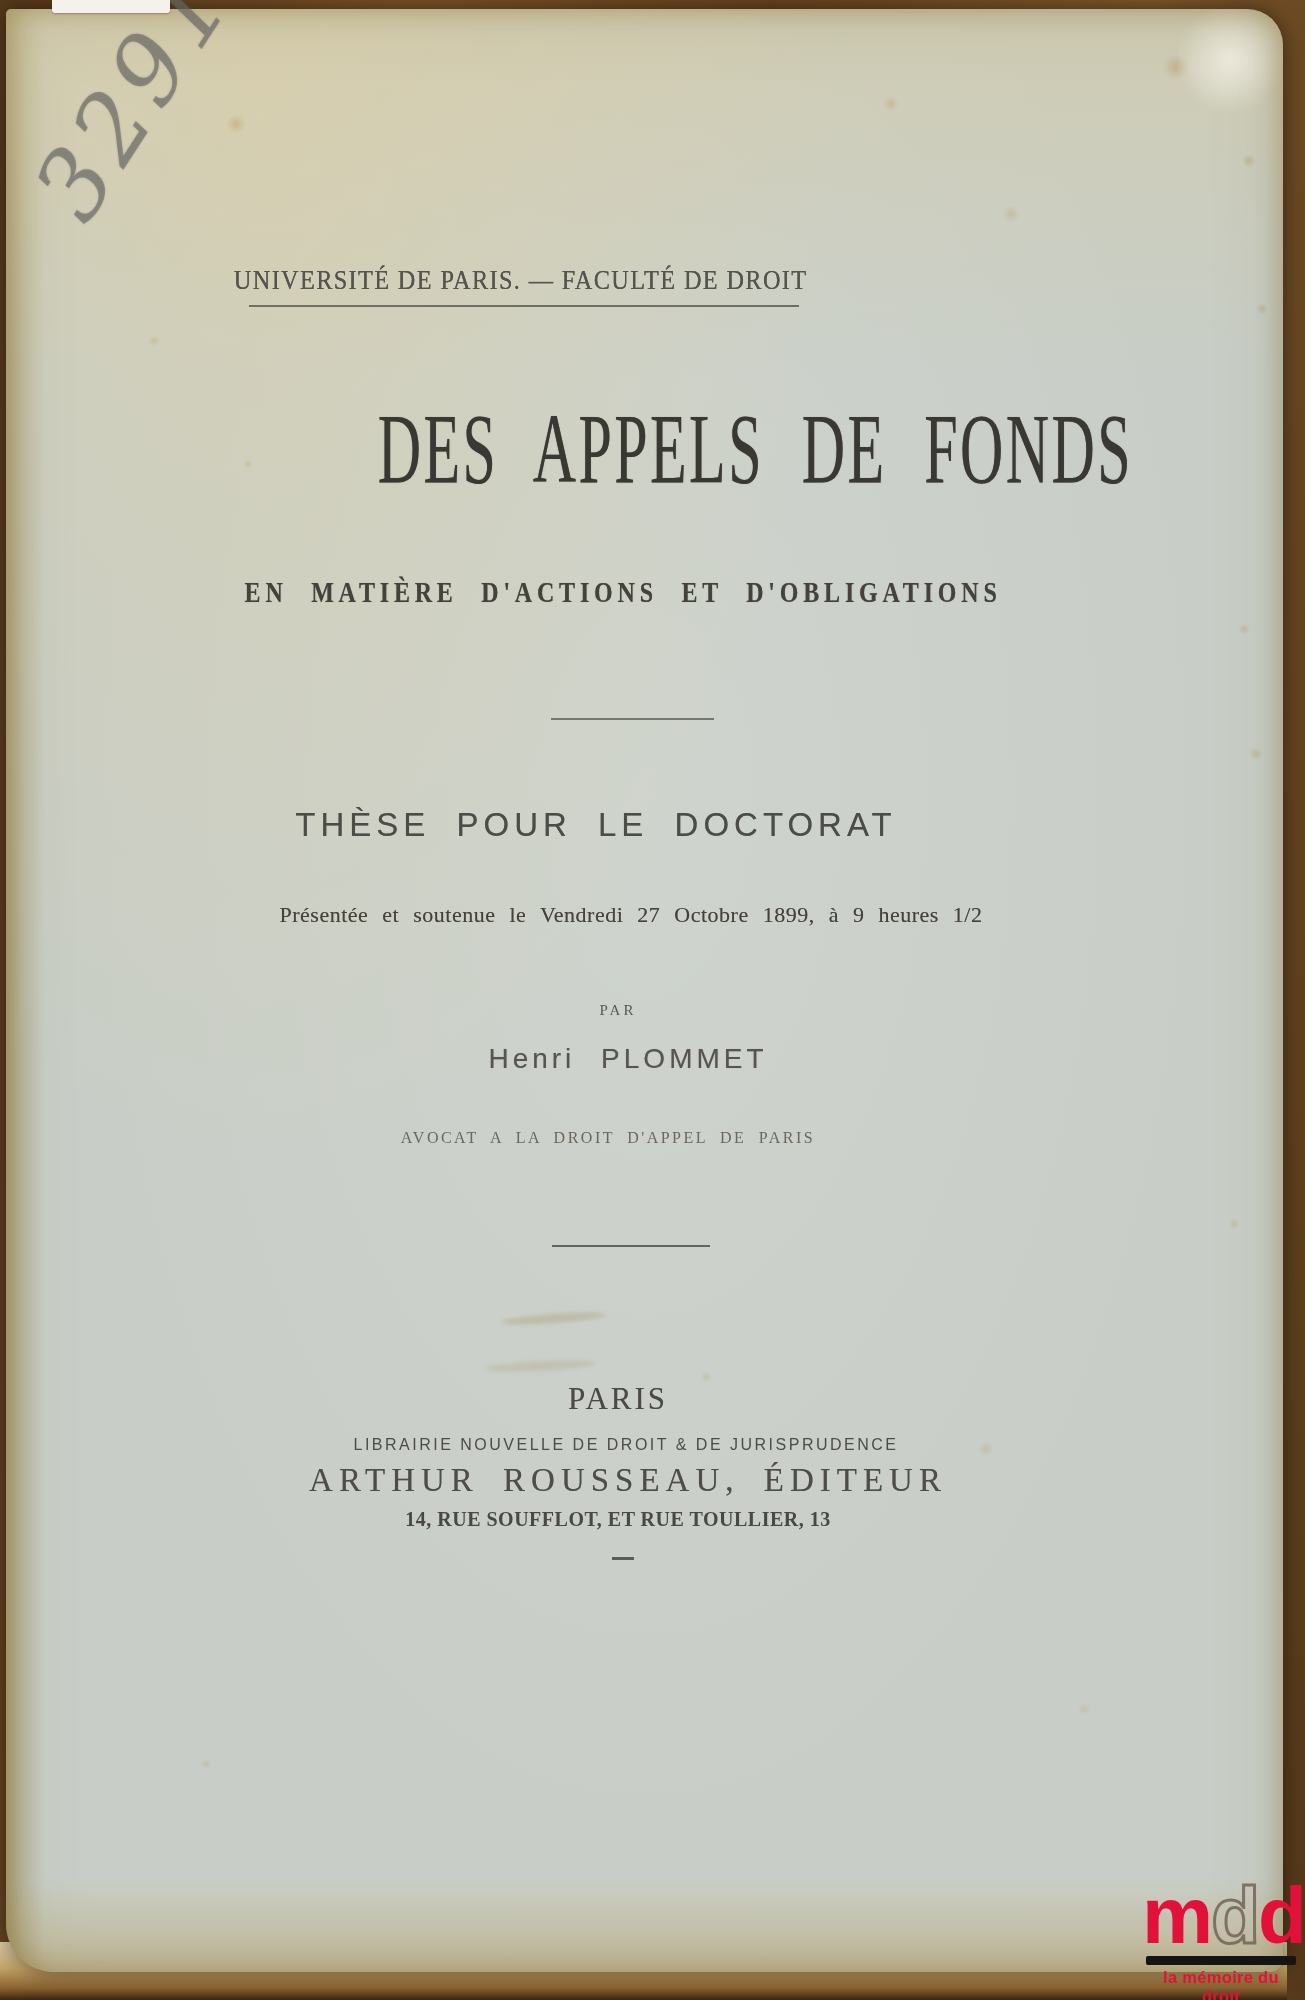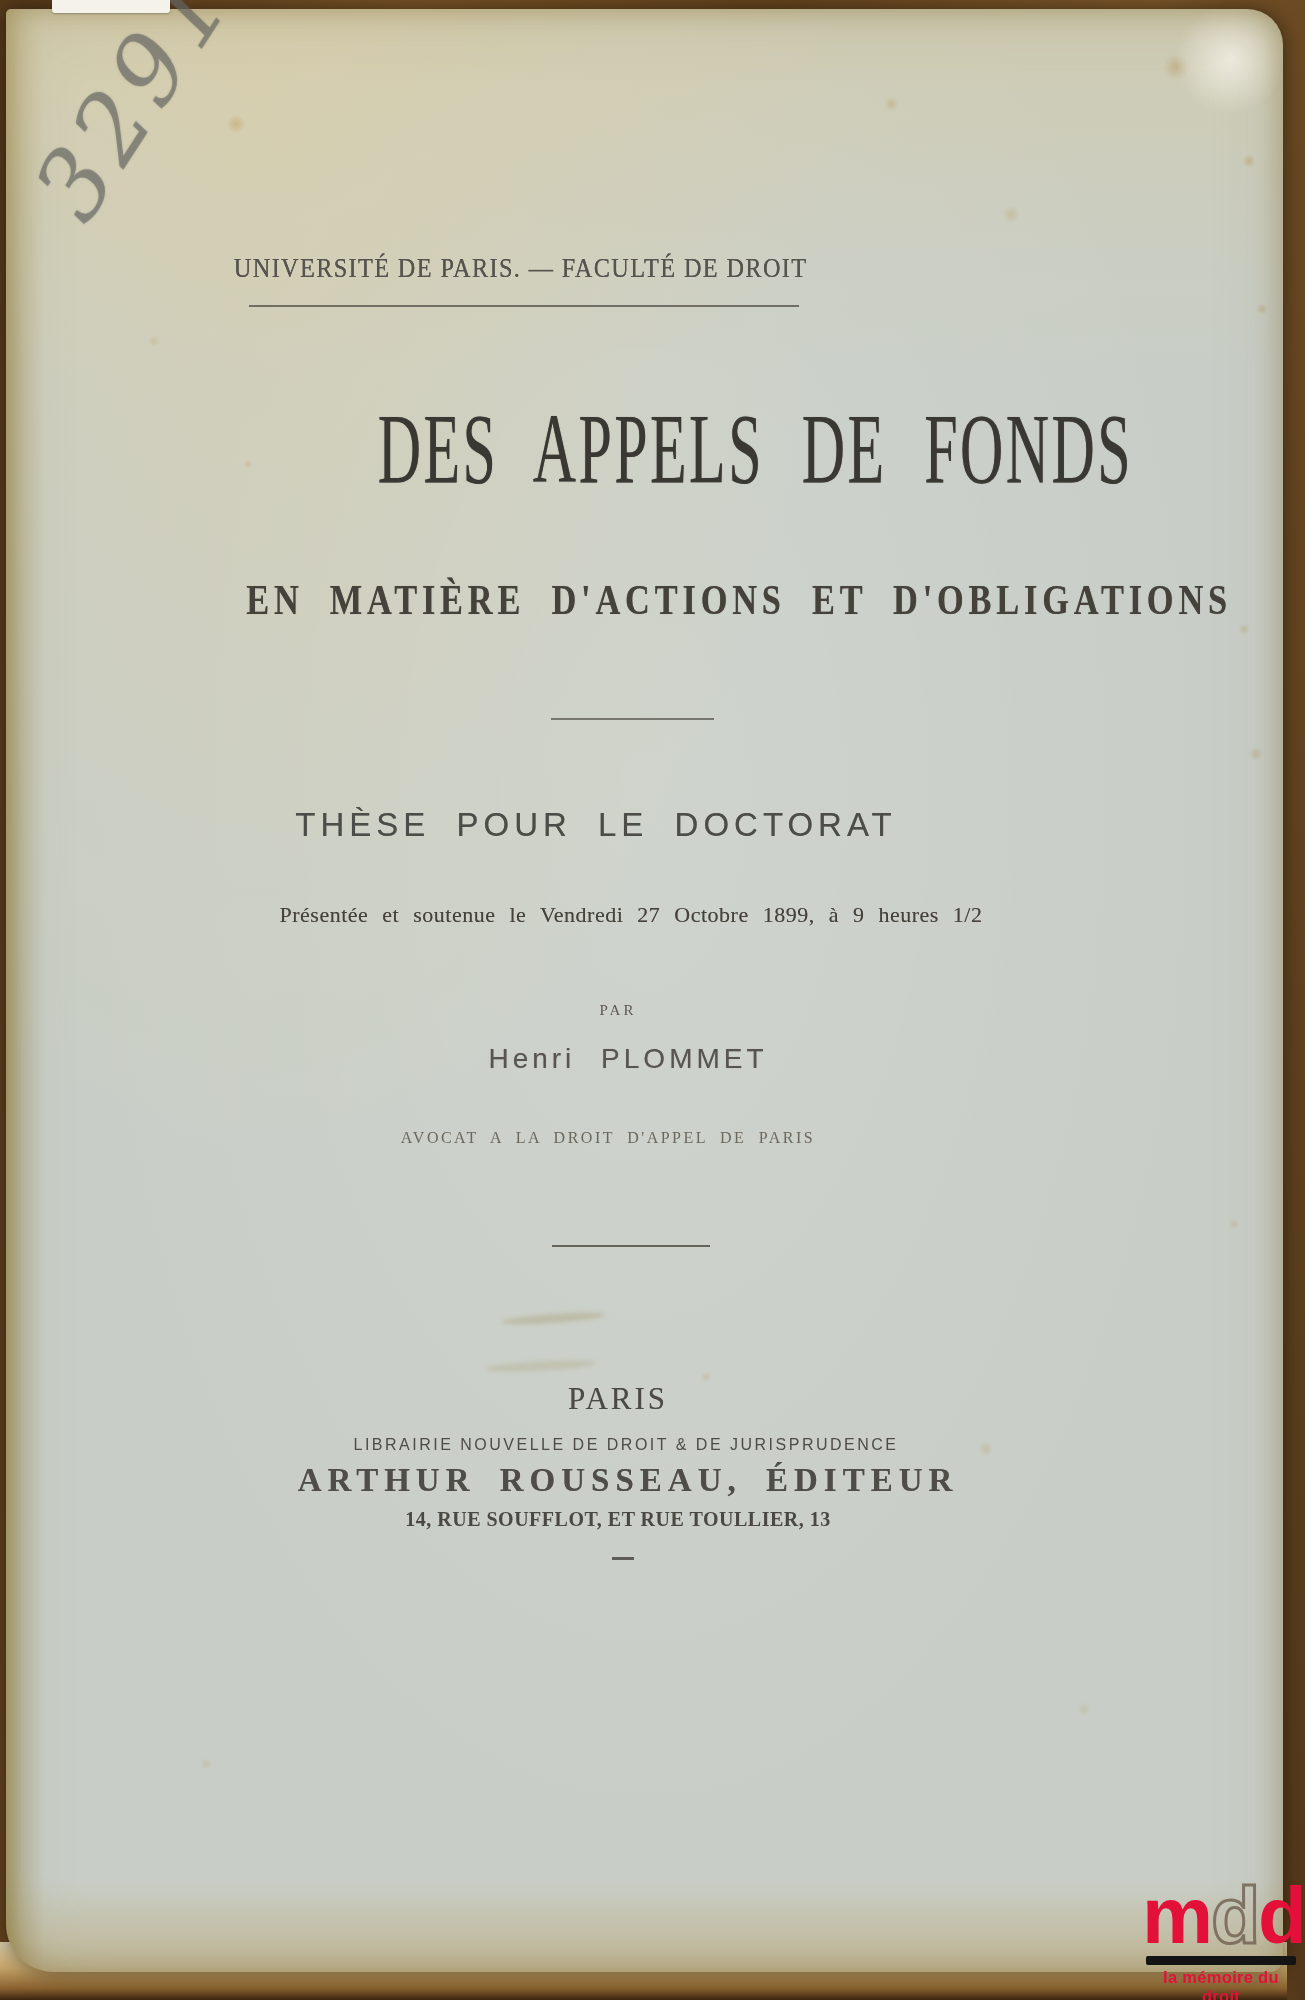--- a/index.html
+++ b/index.html
@@ -48,32 +48,32 @@
 
   .pencil-number{position:absolute;left:-18px;top:30px;width:290px;text-align:center;
       font-family:"DejaVu Serif",serif;font-style:italic;
       font-size:95px;color:rgba(100,100,96,0.55);letter-spacing:8px;
       transform:rotate(-57deg);transform-origin:50% 50%;
       text-shadow:0 0 2px rgba(100,100,96,0.35);}
 
   .line{position:absolute;width:1000px;text-align:center;white-space:nowrap;}
   .cline{display:inline-block;}
 
-  .institution{left:15px;top:244px;font-size:27px;letter-spacing:1.5px;color:#56544e;
+  .institution{left:15px;top:256px;font-size:27px;letter-spacing:1.5px;color:#56544e;
       text-shadow:0 0 0.6px #56544e;}
   .institution .cline{transform:scaleX(0.9);}
   .rule-institution{position:absolute;left:243px;top:296px;width:550px;height:2px;
       background:rgba(80,78,70,0.75);}
 
   .main-title{left:120px;top:390px;font-size:100px;font-weight:normal;color:#3a3833;
       letter-spacing:4px;word-spacing:34px;line-height:1;
       text-shadow:0 0 1px rgba(58,56,51,0.6);}
   .main-title .cline{transform:scaleX(0.60);}
 
-  .subtitle{left:117px;top:566px;font-size:43px;font-weight:bold;color:#44423b;
+  .subtitle{left:117px;top:566px;font-size:30px;font-weight:bold;color:#44423b;
       letter-spacing:6px;word-spacing:16px;text-shadow:0 0 0.8px rgba(68,66,59,0.5);}
   .subtitle .cline{transform:scaleX(0.80);}
 
   .rule-1{position:absolute;left:545px;top:709px;width:163px;height:2px;background:rgba(95,95,86,0.8);}
   .rule-2{position:absolute;left:546px;top:1236px;width:158px;height:2px;background:rgba(82,81,72,0.85);}
 
   .thesis-heading{left:90px;top:797px;font-family:"Liberation Sans",sans-serif;
       font-size:33px;letter-spacing:5px;word-spacing:12px;color:#4c4c48;
       text-shadow:0 0 0.6px rgba(76,76,72,0.5);}
 
@@ -91,21 +91,21 @@
 
   .smudge{position:absolute;border-radius:50%;filter:blur(2px);}
   .smudge-1{left:495px;top:1305px;width:105px;height:9px;background:rgba(160,140,85,0.30);transform:rotate(-4deg);}
   .smudge-2{left:480px;top:1352px;width:110px;height:10px;background:rgba(160,140,85,0.22);transform:rotate(-3deg);}
 
   .city{left:112px;top:1372px;font-size:31px;letter-spacing:3px;color:#4c4a44;
       text-shadow:0 0 0.6px rgba(76,74,68,0.5);}
   .publisher-line{left:120px;top:1427px;font-family:"Liberation Sans",sans-serif;
       font-size:16px;letter-spacing:2.5px;color:#4e4c46;}
   .publisher-name{left:122px;top:1453px;font-size:33px;letter-spacing:6px;word-spacing:10px;
-      color:#4f4d47;text-shadow:0 0 0.6px rgba(79,77,71,0.5);font-weight:bold;}
+      color:#4f4d47;text-shadow:0 0 0.6px rgba(79,77,71,0.5);}
   .address{left:112px;top:1499px;font-size:20px;font-weight:bold;letter-spacing:0.5px;
       color:#4a4842;text-align:center;}
   .dash{position:absolute;left:606px;top:1548px;width:22px;height:3px;background:rgba(74,72,66,0.85);}
   .year{left:116px;top:1562px;font-size:27px;letter-spacing:1px;color:#44423c;}
 
   
   .mdd{position:absolute;left:1142px;top:1878px;width:158px;text-align:center;
       font-family:"Liberation Sans",sans-serif;}
   .mdd-word{font-size:80px;font-weight:bold;line-height:0.95;letter-spacing:-2px;}
   .mdd-red{color:#e31139;}

